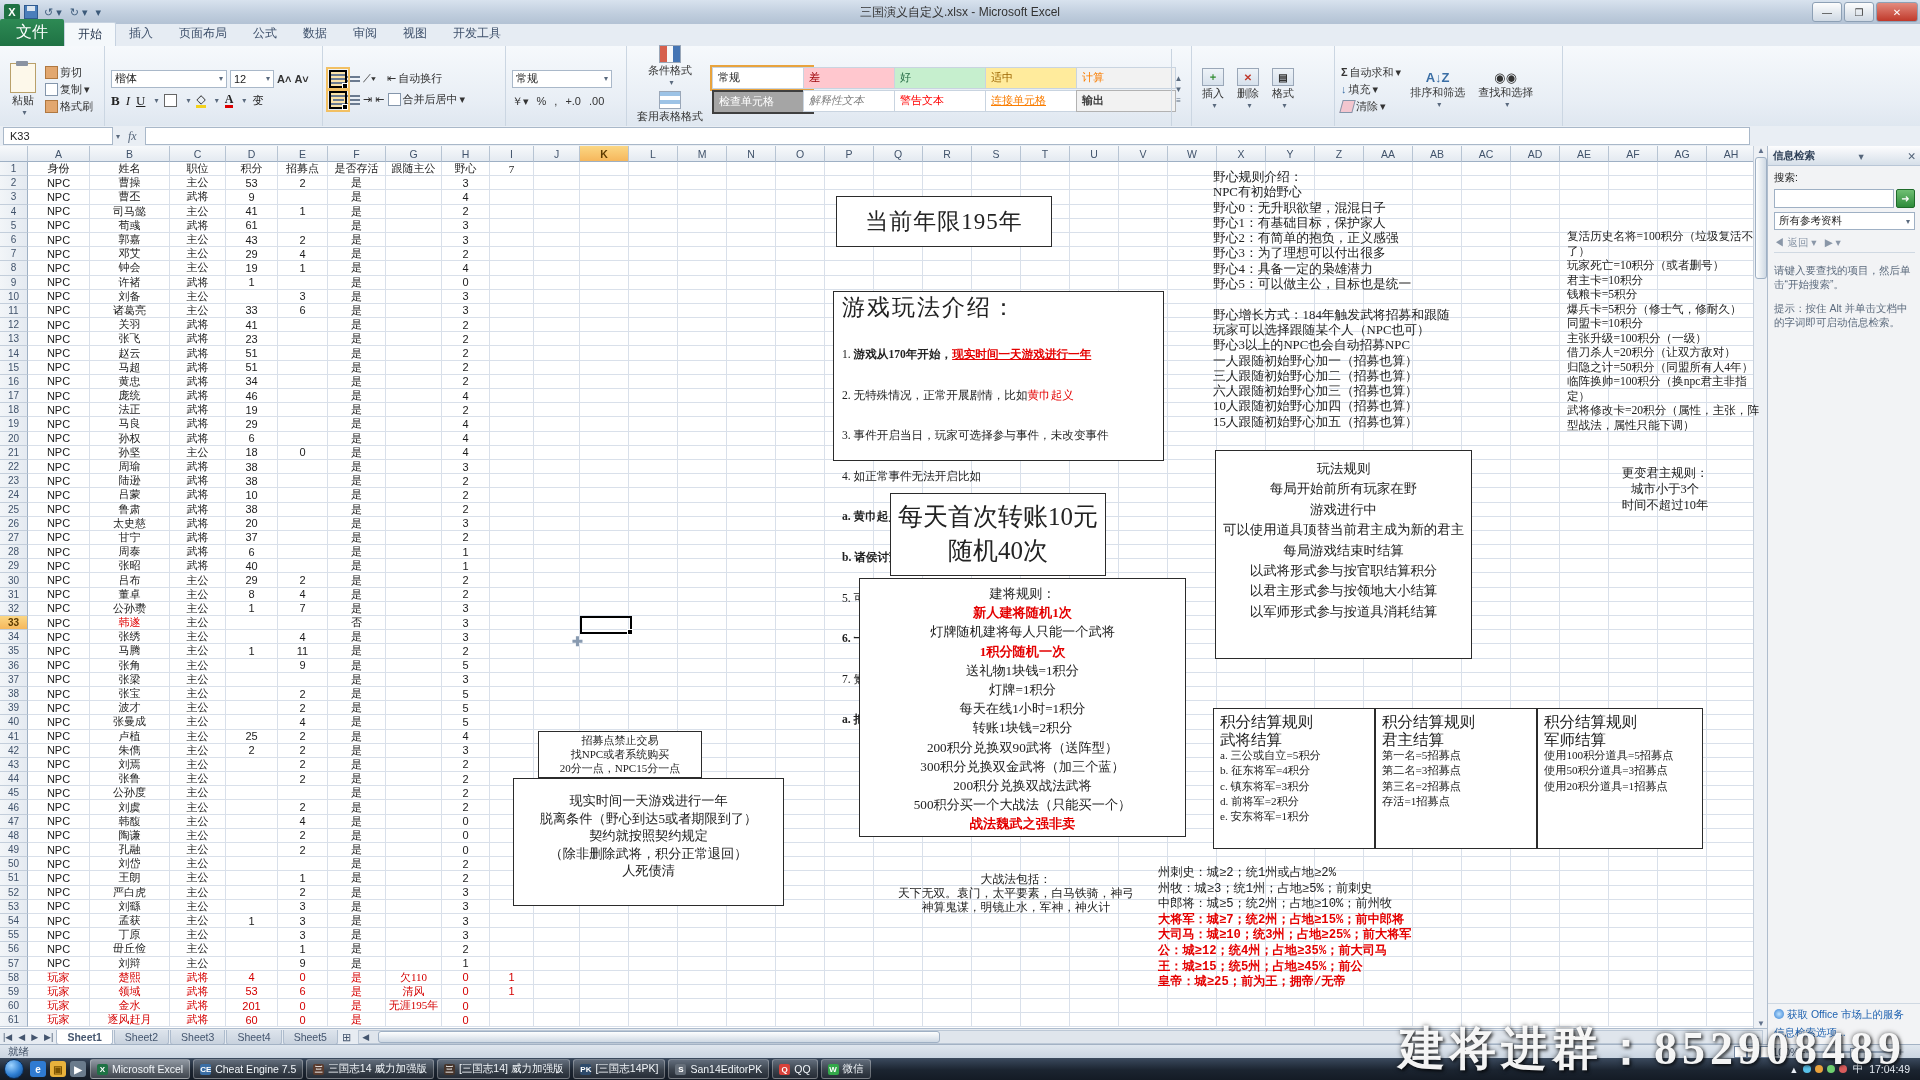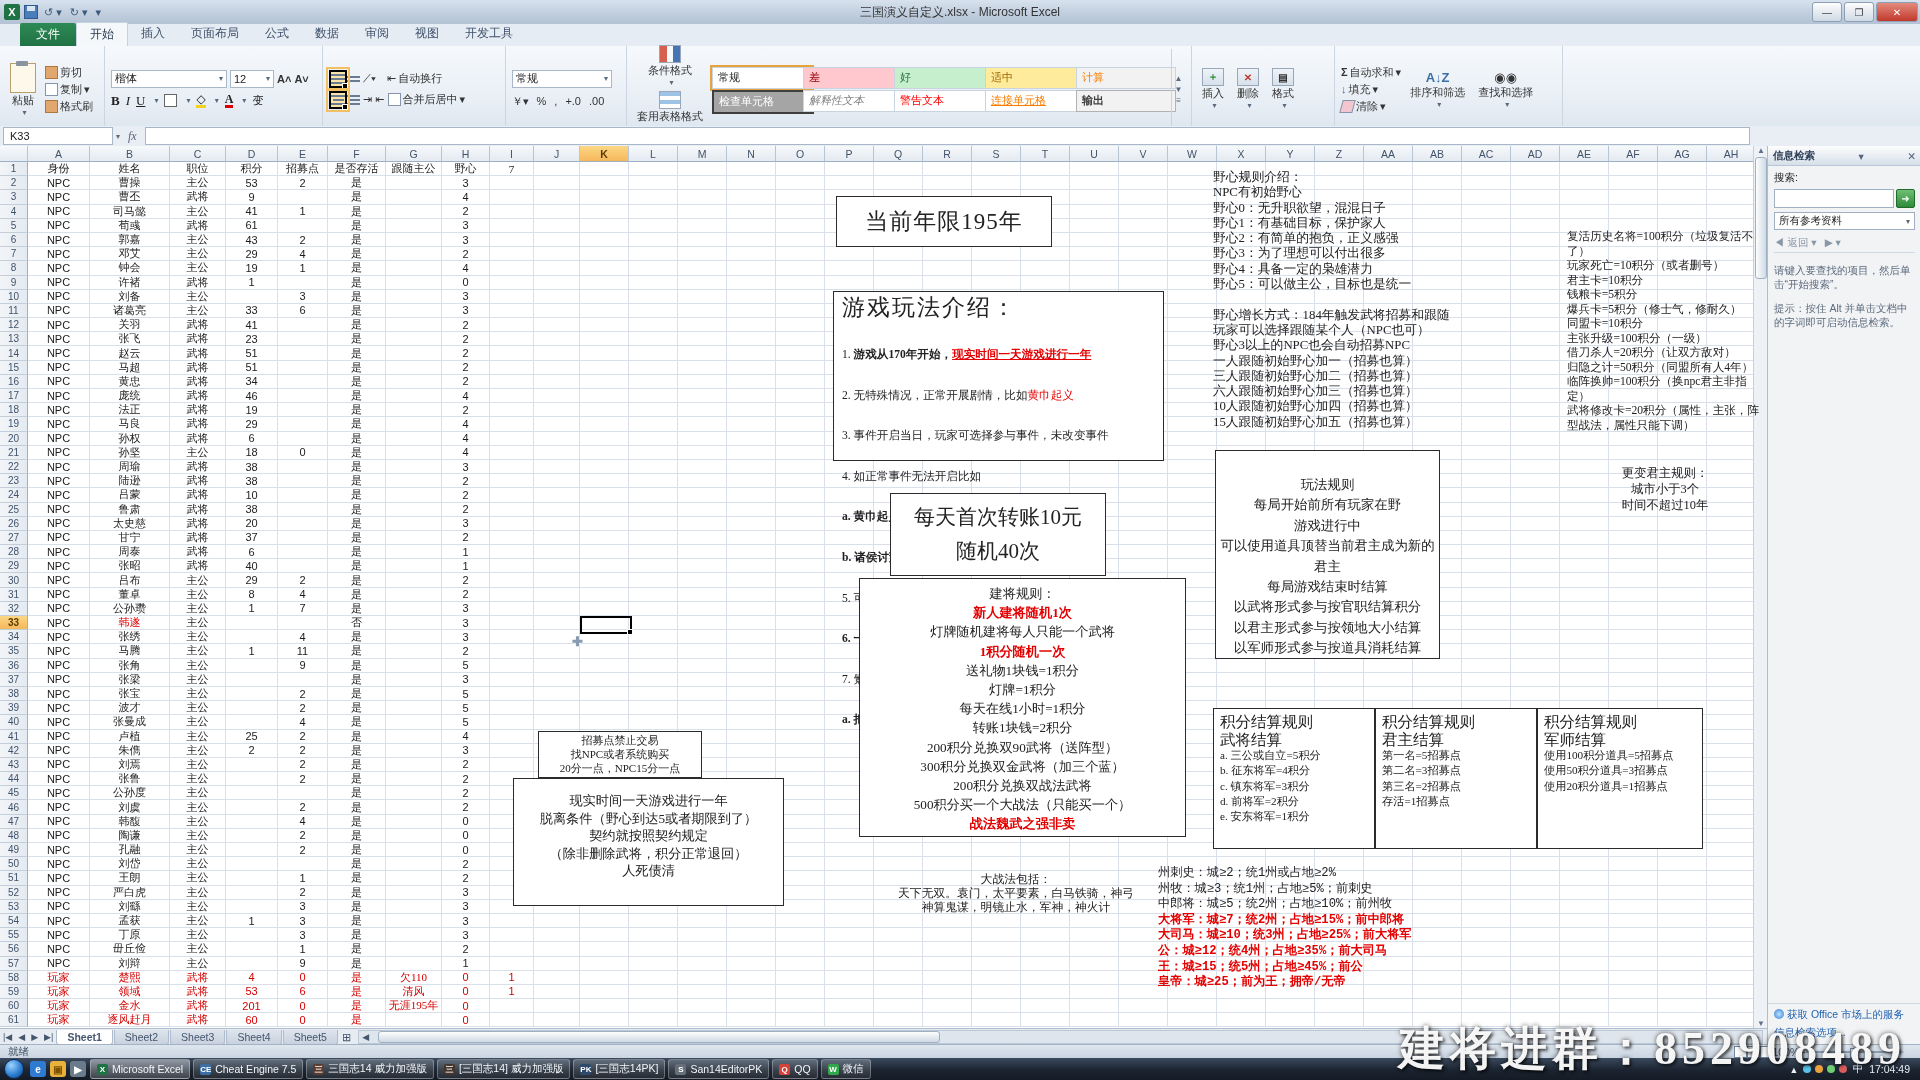--- a/index.html
+++ b/index.html
@@ -16,21 +16,21 @@
   .save-ic{width:12px;height:12px;background:#4a7ebb;border:1px solid #2f5a8f;position:relative;}
   .save-ic:before{content:"";position:absolute;left:2px;top:0;width:8px;height:5px;background:#dce6f0;}
   .title-text{position:absolute;left:0;right:0;text-align:center;font-size:12px;color:#333;pointer-events:none;}
   .winbtns{margin-left:auto;display:flex;}
   .winbtn{width:28px;height:18px;margin-right:2px;border:1px solid #8da0b5;border-radius:3px;
     background:linear-gradient(#fdfdfd,#cfd9e4);font-size:10px;display:flex;align-items:center;justify-content:center;color:#444;}
   .winbtn.close{background:linear-gradient(#e38b7e,#c0392b);color:#fff;width:40px;}
   
   .ribbontabs{position:absolute;left:0;top:24px;width:1920px;height:22px;background:#e6ecf3;
     display:flex;align-items:flex-end;border-bottom:1px solid #c6d2e0;}
-  .ftab{background:linear-gradient(#2d8a54,#1f7244);color:#fff;padding:3px 16px;font-size:12px;margin-left:20px;border-radius:2px 2px 0 0;}
+  .ftab{background:linear-gradient(#2d8a54,#1f7244);color:#fff;padding:3px 16px;font-size:16px;margin-left:0;border-radius:2px 2px 0 0;}
   .rtab{padding:3px 13px;font-size:12px;color:#3e506b;}
   .rtab.active{background:#f4f8fb;border:1px solid #c6d2e0;border-bottom:none;border-radius:2px 2px 0 0;color:#2a3a52;}
   
   .ribbon{position:absolute;left:0;top:46px;width:1920px;height:80px;
     background:linear-gradient(#f6f9fc,#e8eef5 70%,#dfe7f0);border-bottom:1px solid #b9c6d6;display:flex;}
   .grp{position:relative;height:100%;padding:3px 6px 14px;border-right:1px solid #cbd6e2;display:flex;gap:5px;}
   .grp-label{position:absolute;left:0;bottom:1px;width:100%;text-align:center;font-size:10px;color:#607084;}
   .col{display:flex;flex-direction:column;gap:2px;}
   .rowline{display:flex;align-items:center;gap:3px;}
   .smallbtn{font-size:11px;color:#333;display:flex;align-items:center;gap:2px;}
@@ -105,28 +105,28 @@
   .s-b{font-weight:bold;}
   .s-b15{font-weight:bold;font-size:13.5px;line-height:15.5px;}
   .s-big{font-size:15px;line-height:17px;}
   .center .ln{text-align:center;}
   #year-box{left:836px;top:196px;width:214px;height:49px;display:flex;align-items:center;justify-content:center;
     font-size:23px;letter-spacing:1px;}
   #gameplay-box{left:833px;top:291px;width:331px;height:170px;padding:3px 8px;box-sizing:border-box;}
   #gameplay-box .btitle{font-size:23px;line-height:26px;letter-spacing:2px;}
   #gameplay-box .ln{font-size:11.6px;line-height:12.6px;margin-top:28px;}
   #transfer-box{left:890px;top:493px;width:216px;height:83px;padding-top:6px;box-sizing:border-box;}
-  #transfer-box .ln{font-size:21px;line-height:34px;text-align:center;}
+  #transfer-box .ln{font-size:25px;line-height:34px;text-align:center;}
   #build-box{left:835px;top:578px;width:327px;height:259px;padding-top:5px;box-sizing:border-box;margin-left:24px;}
   #build-box .ln{font-size:13.2px;line-height:19.2px;text-align:center;}
   #ambition-note{left:1213px;top:170px;width:372px;}
   #ambition-note .ln{font-size:12.8px;line-height:15.3px;}
   #revive-note{left:1567px;top:230px;width:198px;}
   #revive-note .ln{font-size:11.6px;line-height:14.5px;white-space:normal;}
-  #rules-box{left:1215px;top:450px;width:225px;height:209px;padding-top:24px;box-sizing:border-box;}
+  #rules-box{left:1215px;top:450px;width:257px;height:209px;padding-top:8px;box-sizing:border-box;}
   #rules-box .ln{font-size:13.4px;line-height:20.4px;text-align:center;}
   #monarch-note{left:1590px;top:465px;width:150px;text-align:center;}
   #monarch-note .ln{font-size:12.4px;line-height:16px;}
   .settle{top:708px;height:141px;padding:4px 6px;box-sizing:border-box;}
   .settle .t{font-size:15.5px;line-height:17.5px;}
   .settle .ln{font-size:11.2px;line-height:15.3px;}
   #settle1{left:1213px;width:162px;} #settle2{left:1375px;width:162px;} #settle3{left:1537px;width:166px;}
   #bigwar-note{left:860px;top:872px;width:312px;}
   #bigwar-note .ln{font-size:11.8px;line-height:14.2px;text-align:center;}
   #rank-note{left:1158px;top:866px;width:380px;font-family:Liberation Mono, monospace;}

